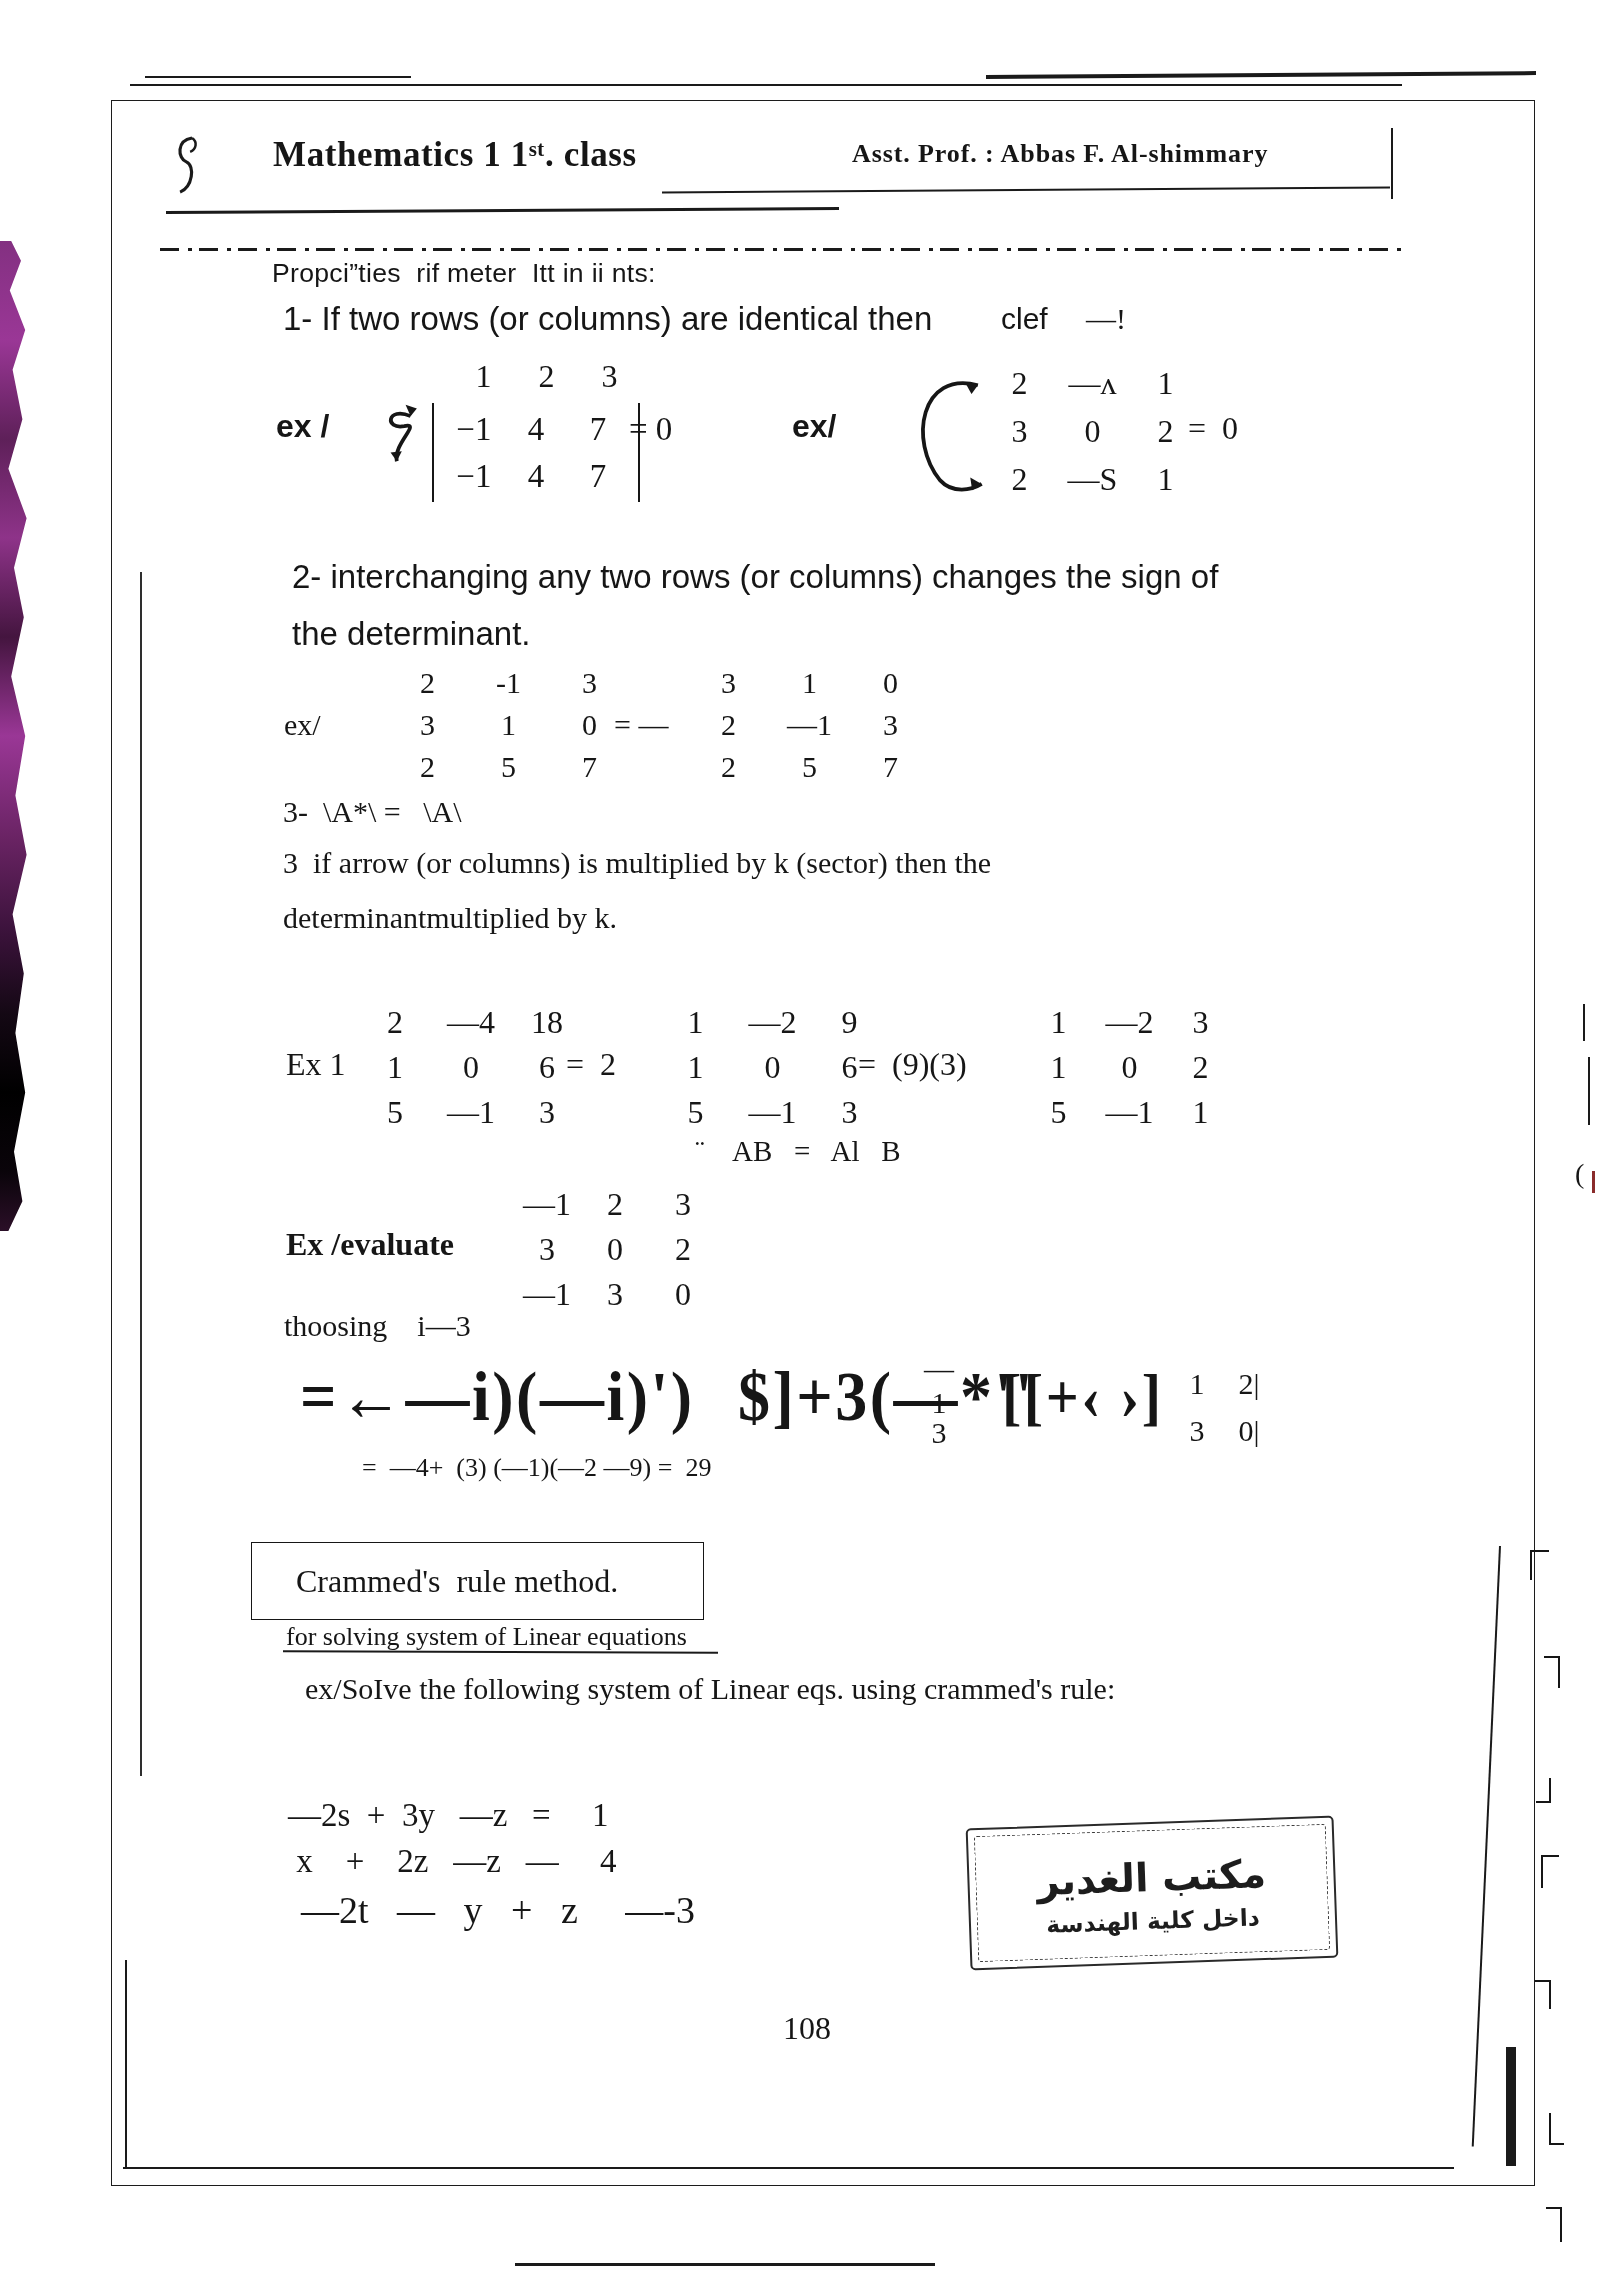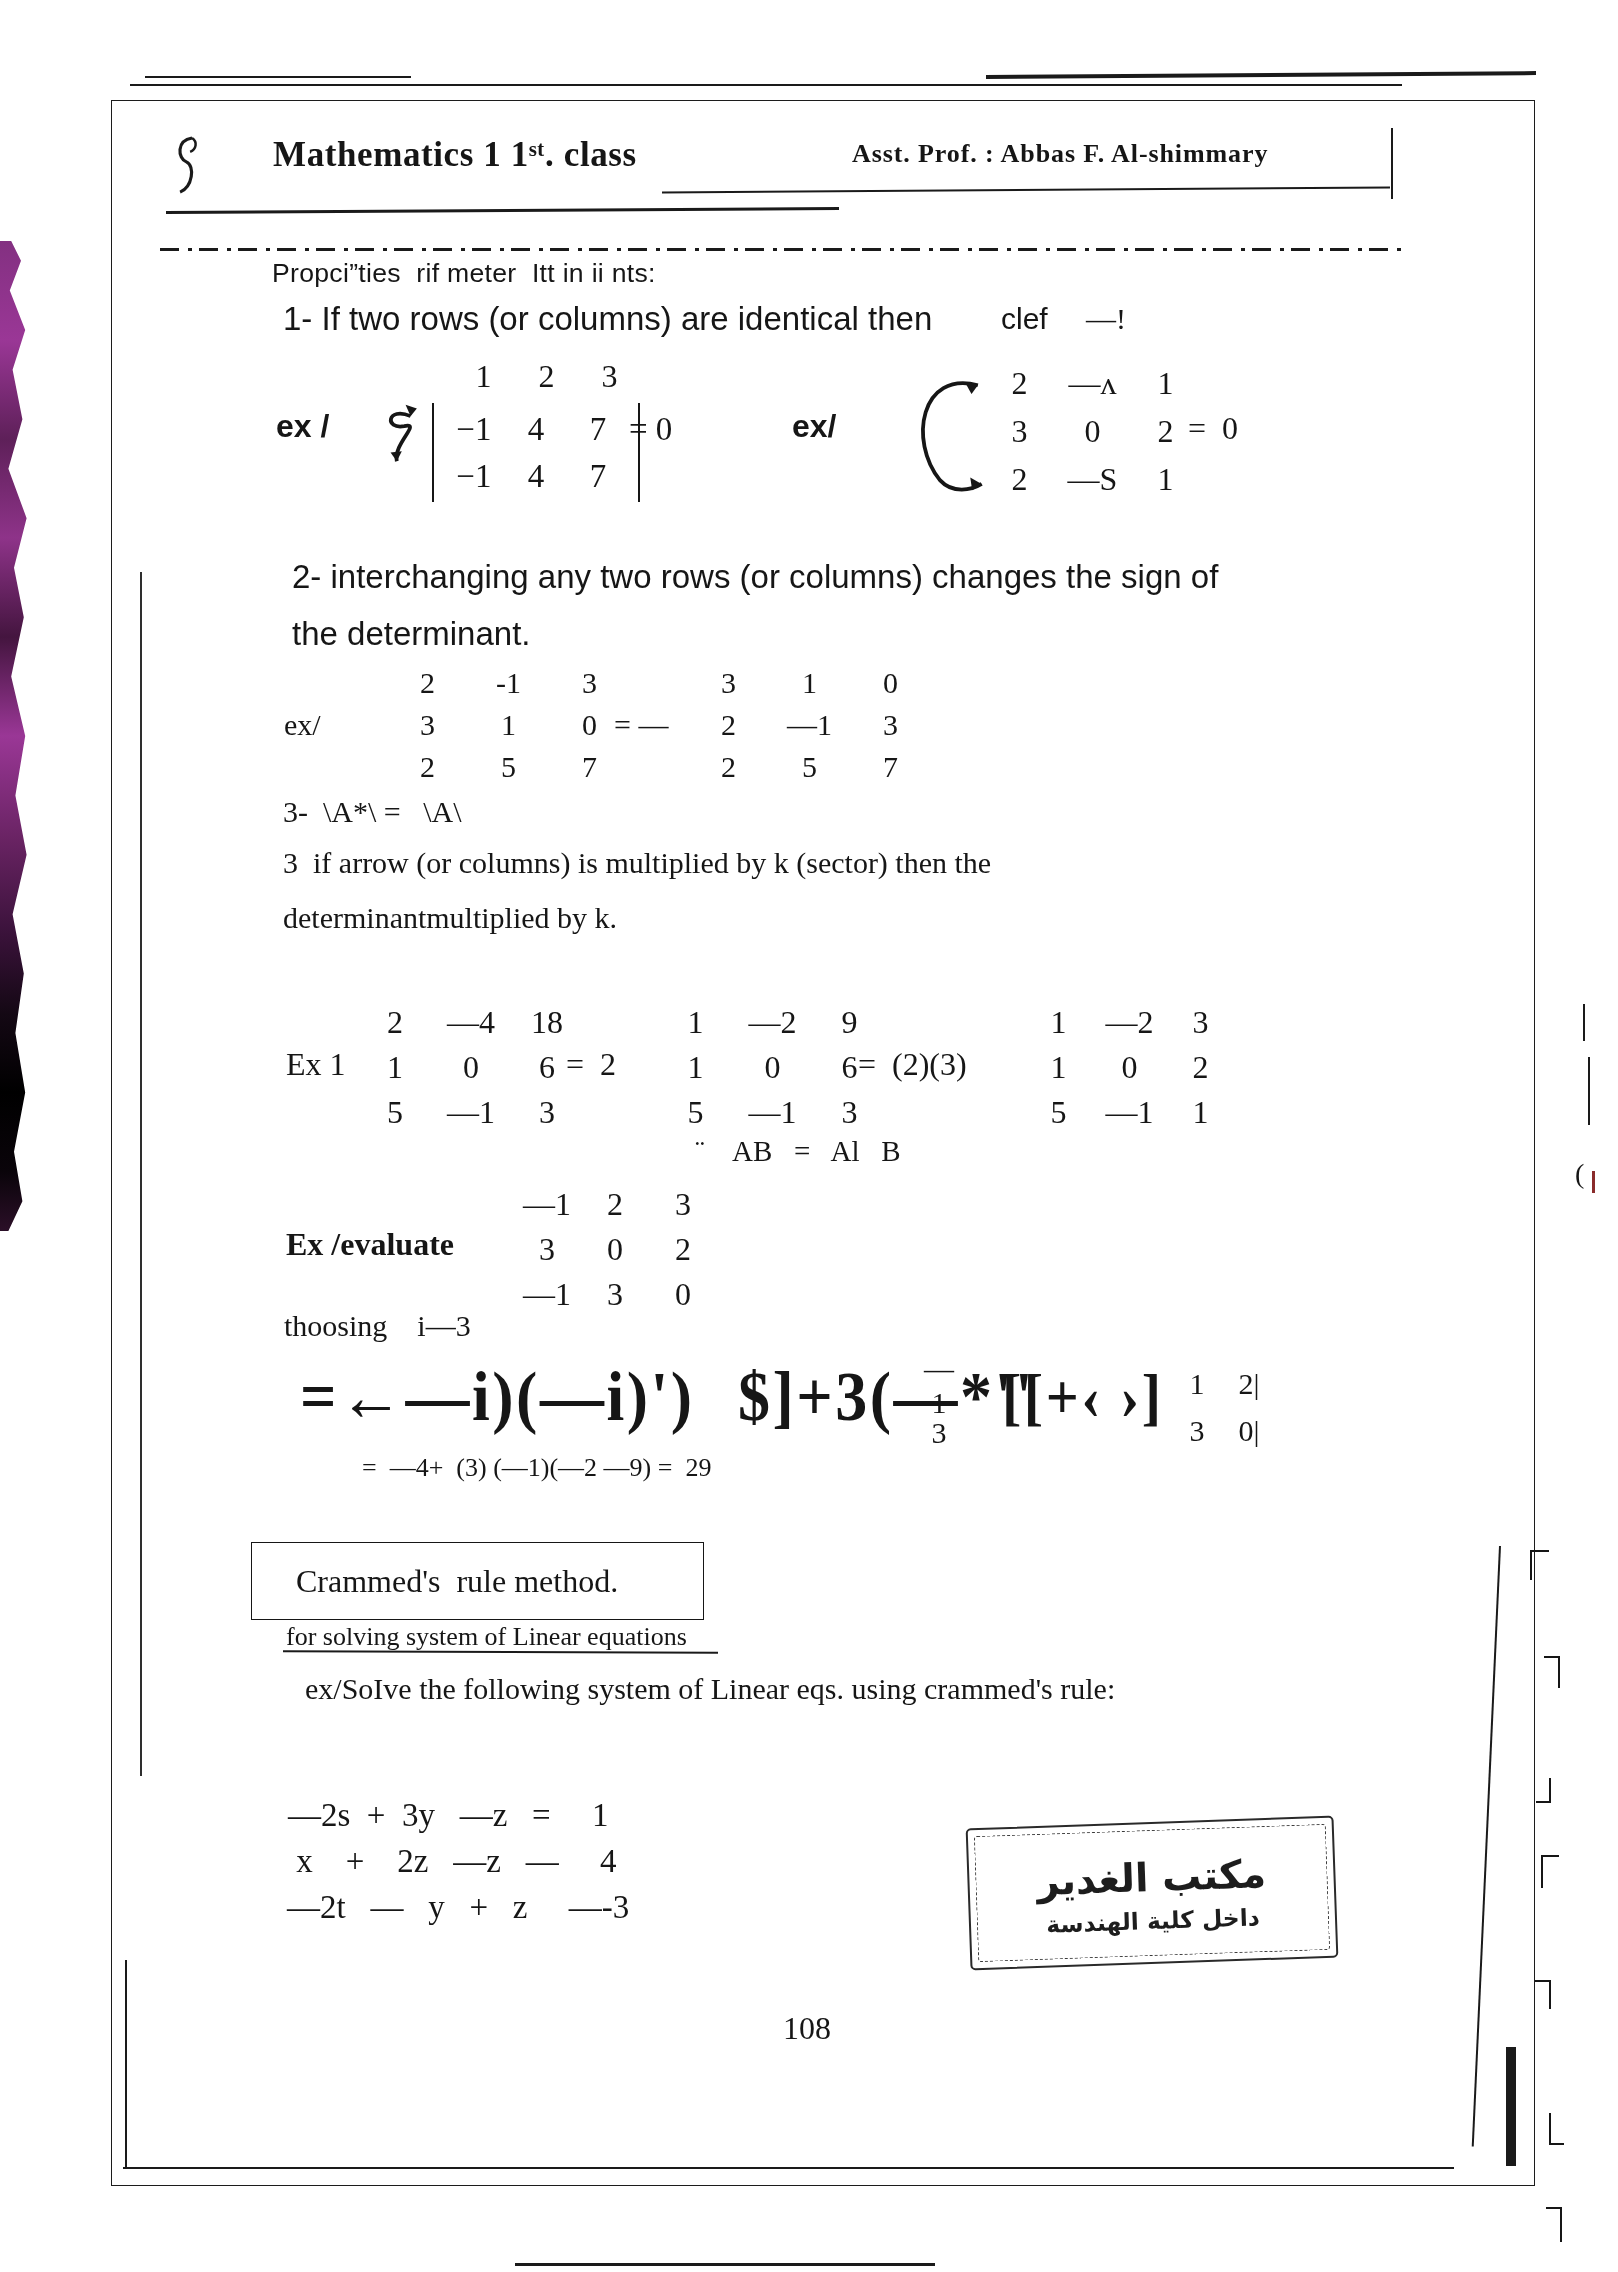--- a/index.html
+++ b/index.html
@@ -193,21 +193,21 @@
       <span class="mcell">1</span>
       <span class="mcell">0</span>
       <span class="mcell">6</span>
     </div>
     <div class="mrow">
       <span class="mcell">5</span>
       <span class="mcell">—1</span>
       <span class="mcell">3</span>
     </div>
   </div>
-<div class="t" style="left:858px;top:1046px;font-size:32px">=  (2)(3)</div>
+<div class="t" style="left:858px;top:1046px;font-size:32px">=  (9)(3)</div>
 <div class="matrix" style="left:1023px;top:1000px;--cw:71px;--rh:45px;font-size:32px">
     <div class="mrow">
       <span class="mcell">1</span>
       <span class="mcell">—2</span>
       <span class="mcell">3</span>
     </div>
     <div class="mrow">
       <span class="mcell">1</span>
       <span class="mcell">0</span>
       <span class="mcell">2</span>
@@ -265,21 +265,21 @@
 
 <div class="crammer-box">
   <span class="t it" style="position:static;font-size:32px">Crammed's  rule method.</span>
 </div>
 <div class="t it" style="left:286px;top:1622px;font-size:26px">for solving system of Linear equations</div>
 <div class="hline" style="left:283px;top:1651px;width:435px;height:1.9px;transform:rotate(0.2deg)"></div>
 <div class="t it" style="left:305px;top:1672px;font-size:30px">ex/SoIve the following system of Linear eqs. using crammed's rule:</div>
 
 <div class="t" style="left:288px;top:1797px;font-size:33px">—2s  +  3y   —z   =     1</div>
 <div class="t it" style="left:288px;top:1843px;font-size:33px"> x    +    2z   —z   —     4</div>
-<div class="t" style="left:287px;top:1889px;font-size:33px">—2t   —   y   +   z     —-3</div>
+<div class="t" style="left:301px;top:1889px;font-size:38px">—2t   —   y   +   z     —-3</div>
 
 <div class="stamp">
   <div class="stamp-inner"></div>
   <div class="stamp-l1">مكتب الغدير</div>
   <div class="stamp-l2">داخل كلية الهندسة</div>
 </div>
 
 <div class="t" style="left:783px;top:2010px;font-size:32px">108</div>
 
 <div class="hline" style="left:123px;top:2167px;width:1331px;height:1.9px"></div>

